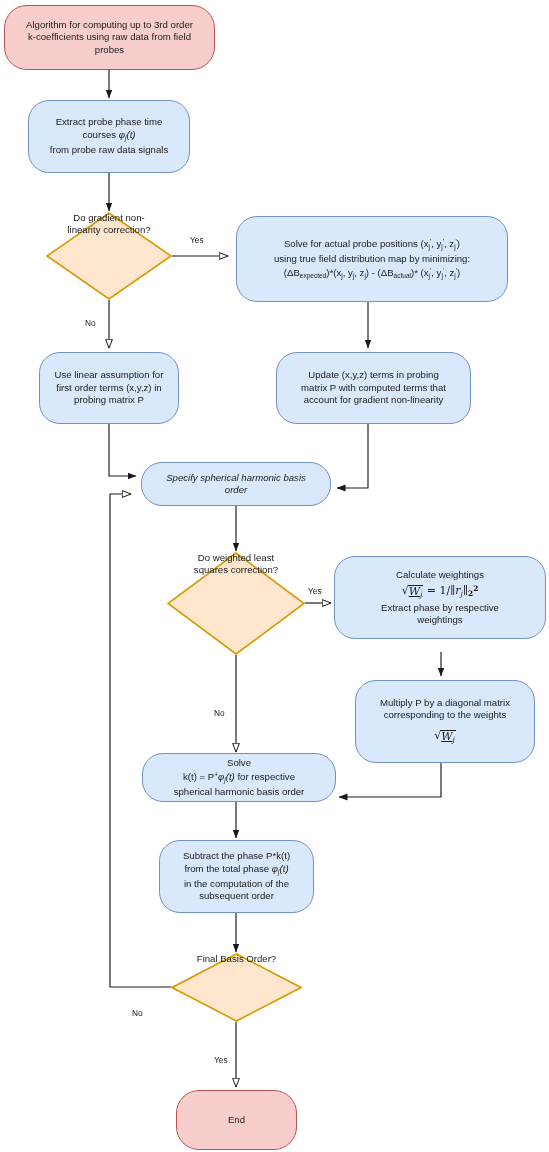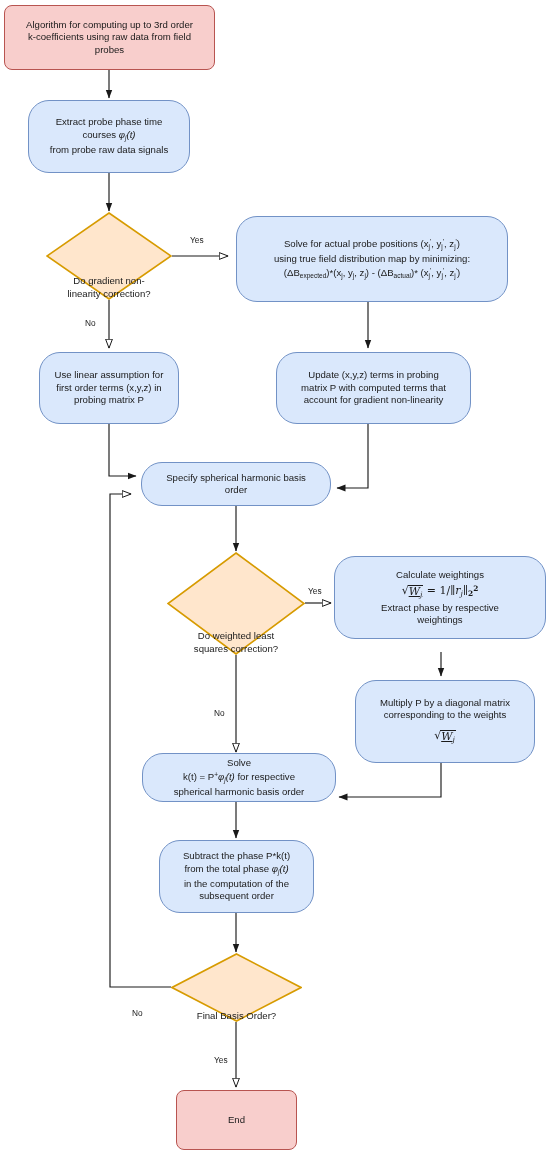--- a/index.html
+++ b/index.html
@@ -31,27 +31,27 @@
   }
   .node .inner { width: 100%; padding: 0 4px; box-sizing: border-box; }
   .proc {
     background: #dae8fc;
     border: 1px solid #7292c6;
     border-radius: 21px;
   }
   .term {
     background: #f8cecc;
     border: 1px solid #b85450;
-    border-radius: 8px;
+    border-radius: 23px;
   }
   .dec-wrap {
     position: absolute;
     z-index: 3;
     display: flex;
-    align-items: flex-end;
+    align-items: flex-start;
     justify-content: center;
   }
   .dec-shape {
     position: absolute;
     inset: 0;
   }
   .dec-label {
     position: relative;
     z-index: 2;
     text-align: center;
@@ -192,21 +192,21 @@
   </div>
 
   <div class="node proc" style="left:276px; top:352px; width:195px; height:72px;">
     <div class="inner">
       <div>Update (x,y,z) terms in probing</div>
       <div>matrix P with computed terms that</div>
       <div>account for gradient non-linearity</div>
     </div>
   </div>
 
-  <div class="node proc" style="left:141px; top:462px; width:190px; height:44px;">
+  <div class="node proc" style="left:141px; top:462px; width:190px; height:44px;font-style:italic;">
     <div class="inner">
       <div>Specify spherical harmonic basis</div>
       <div>order</div>
     </div>
   </div>
 
   <div class="dec-wrap" style="left:167px; top:552px; width:138px; height:103px;">
     <svg class="dec-shape" viewBox="0 0 138 103" preserveAspectRatio="none">
       <polygon points="69,1 137,51.5 69,102 1,51.5" fill="#ffe6cc" stroke="#d79b00" stroke-width="1.6"></polygon>
     </svg>

